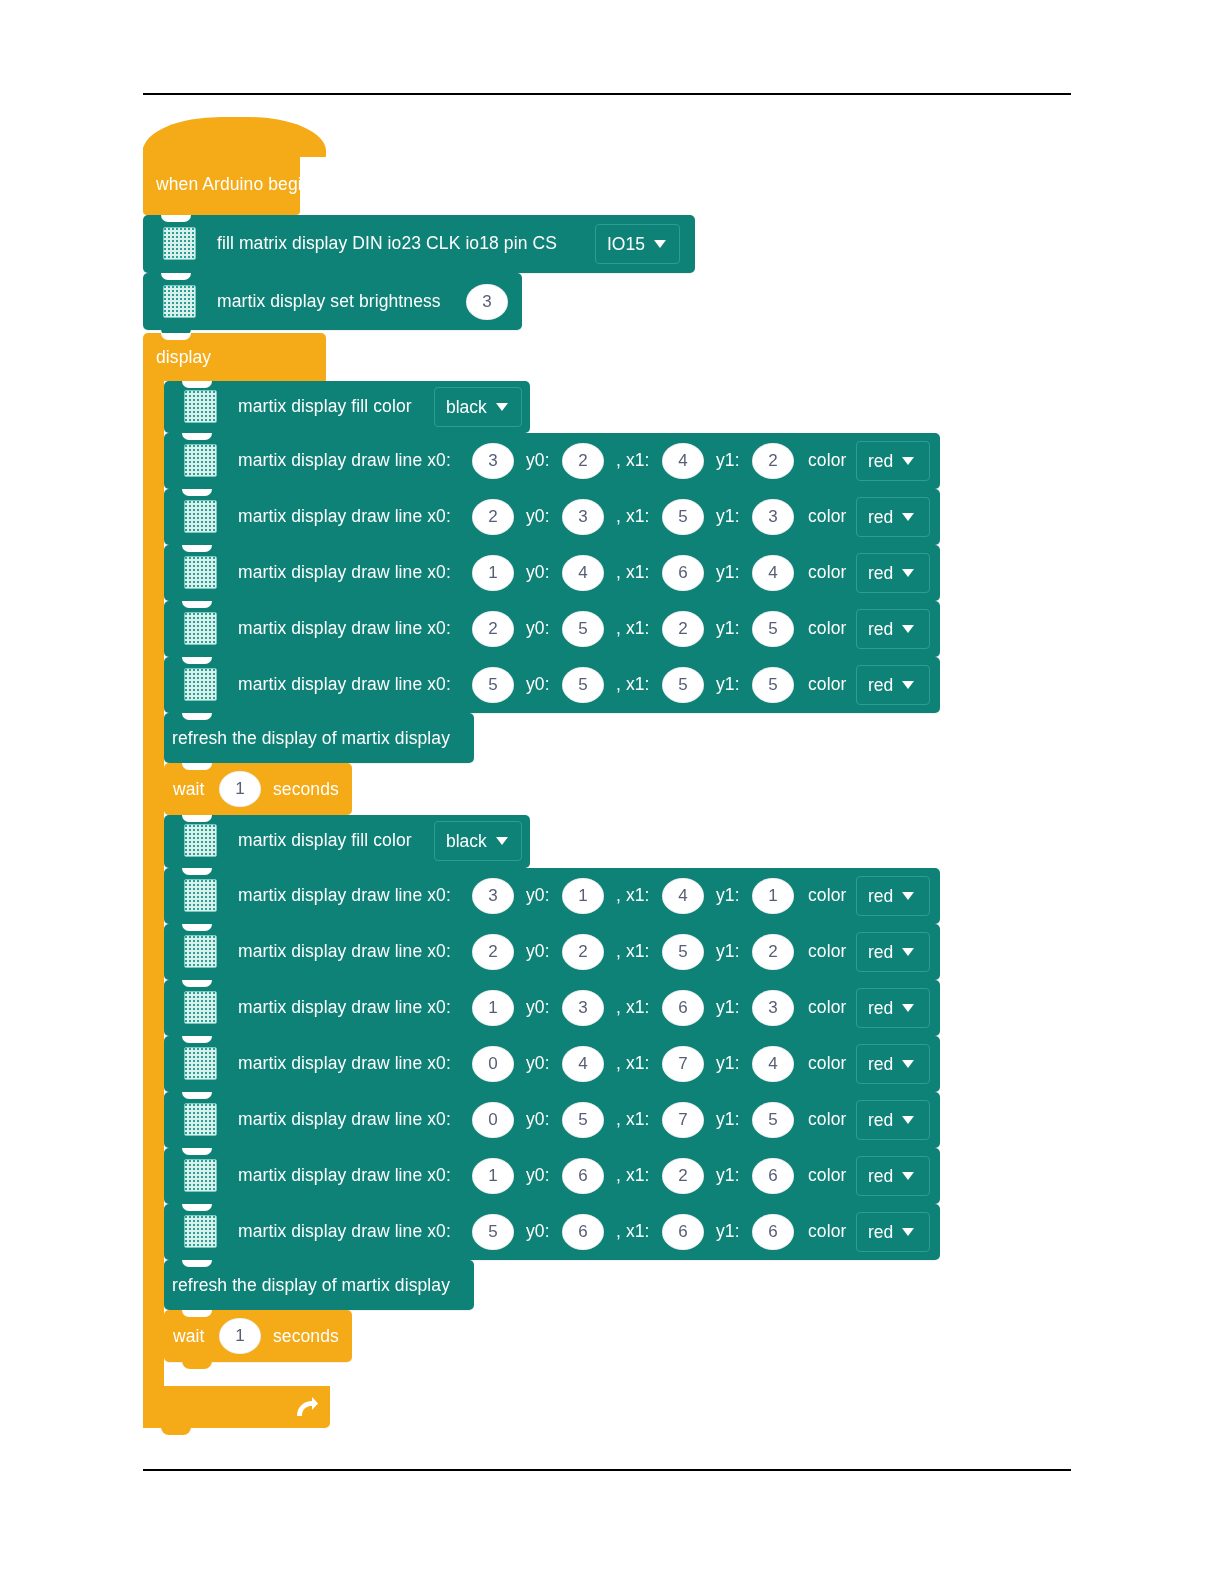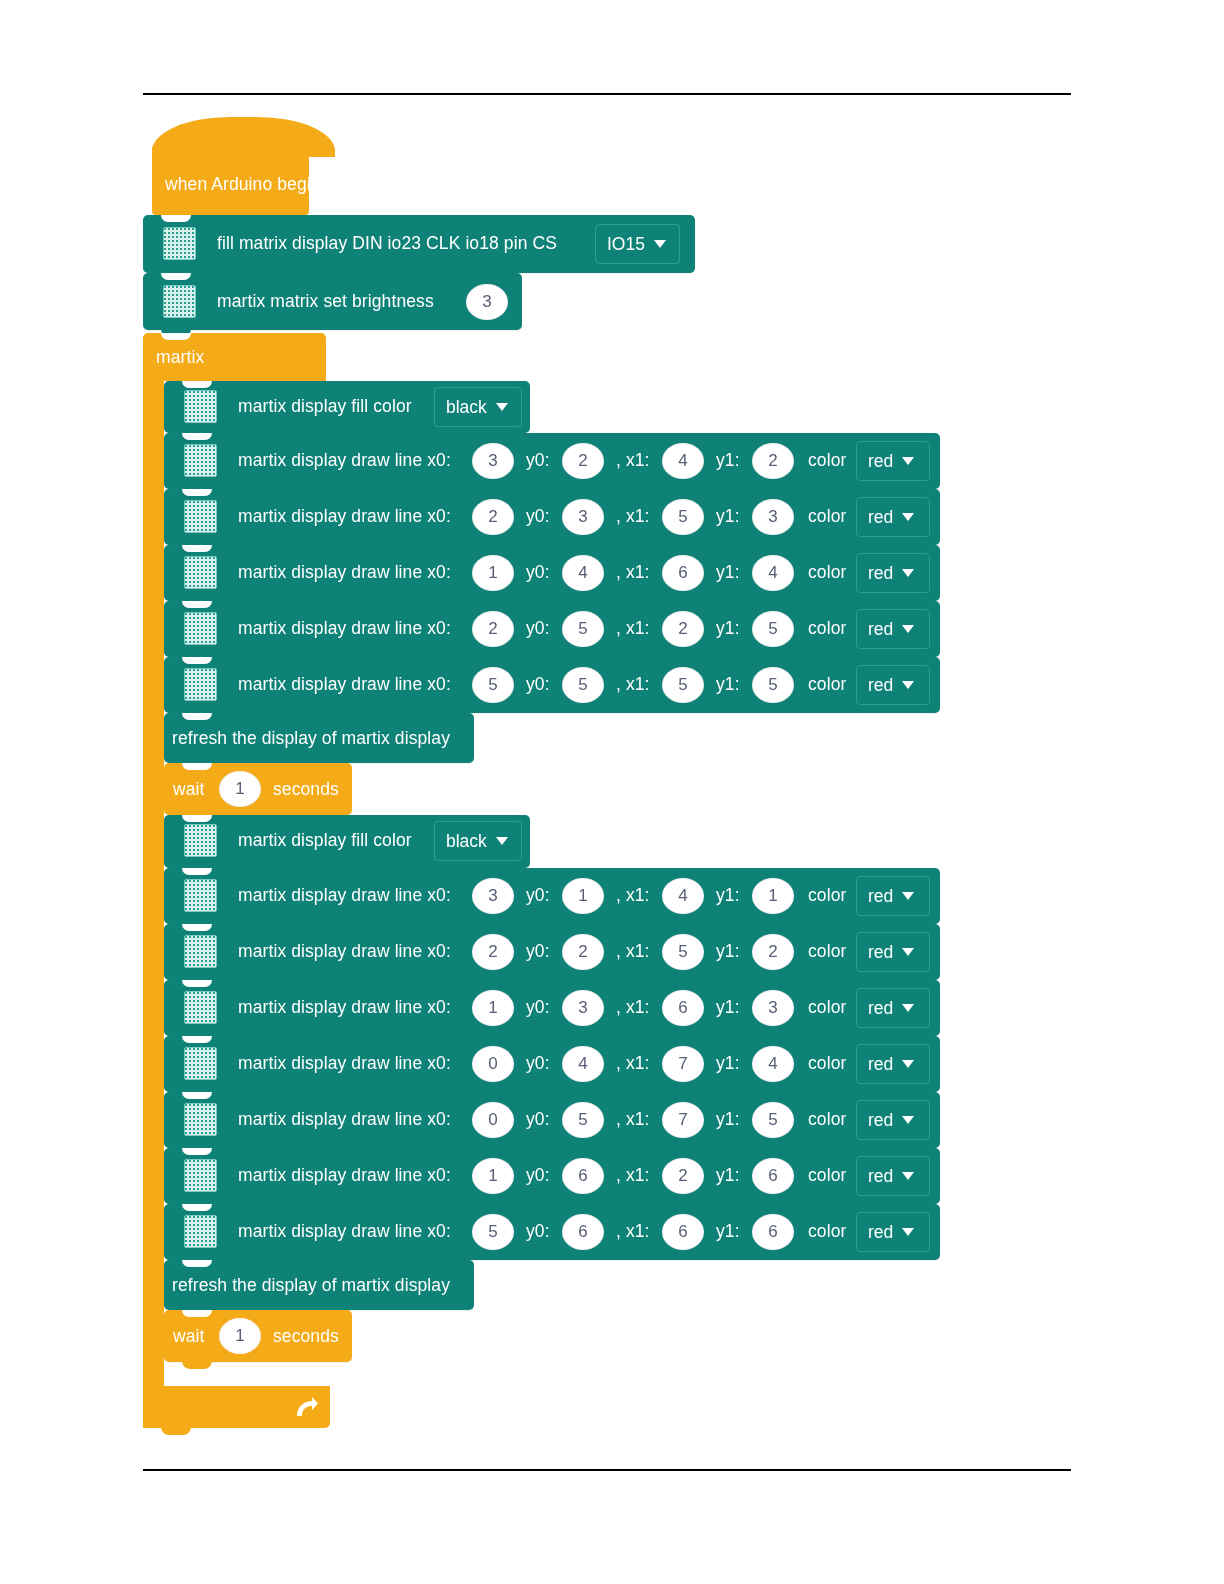--- a/index.html
+++ b/index.html
@@ -25,21 +25,21 @@
   .teal  { background:#0f8278; }
   .orange{ background:#f5ab17; }
 
   .lbl {
     color:#ffffff; font-size:17.5px; white-space:nowrap;
     line-height:1; letter-spacing:.1px;
   }
 
   
   .hat {
-    left:152px; top:143px; width:157px; height:72px;
+    left:143px; top:143px; width:157px; height:72px;
     border-radius:6px 6px 4px 4px;
   }
   .hat .dome {
     position:absolute; left:0; top:-26px; width:183px; height:40px;
     background:#f5ab17;
     border-radius:78px 78px 0 0 / 34px 34px 0 0;
   }
   .hat .htxt { position:absolute; left:13px; top:33px; }
 
   
@@ -134,26 +134,26 @@
       <span class="lbl" style="position: absolute; left: 74px; top: 20px;">fill matrix display DIN io23 CLK io18 pin CS</span>
       <div class="dropdown" style="left: 452px; top: 9px; width: 85px;">
         <span>IO15</span>
         <span class="caret"></span>
       </div>
       <div class="bump teal"></div>
     </div>
     <div class="blk teal stmt" style="left: 143px; top: 273px; width: 379px; height: 57px;">
       <div class="divot"></div>
       <div class="mxicon" style="left: 20px; top: 12px;"></div>
-      <span class="lbl" style="position: absolute; left: 74px; top: 20px;">martix matrix set brightness</span>
+      <span class="lbl" style="position: absolute; left: 74px; top: 20px;">martix display set brightness</span>
       <div class="numfield" style="left: 323px; top: 11px;">3</div>
       <div class="bump teal"></div>
     </div>
     <div class="forever-head">
-      <span class="lbl ftxt">martix</span>
+      <span class="lbl ftxt">display</span>
       <div class="divot" style="background: rgb(255, 255, 255);"></div>
     </div>
     <div class="forever-left"></div>
     <div class="forever-foot">
       <div class="bump orange" style="left: 18px;"></div>
     </div>
     <div class="loop-arrow"><svg width="26" height="24" viewBox="0 0 26 24">
         <path d="M4 20 C4 9, 13 5, 19 5 L19 1 L25 7.5 L19 14 L19 10 C14 10, 9 12.5, 9 20 Z" fill="#ffffff"></path>
       </svg></div>
     <div class="blk teal stmt" style="left: 164px; top: 381px; width: 366px; height: 52px;">

